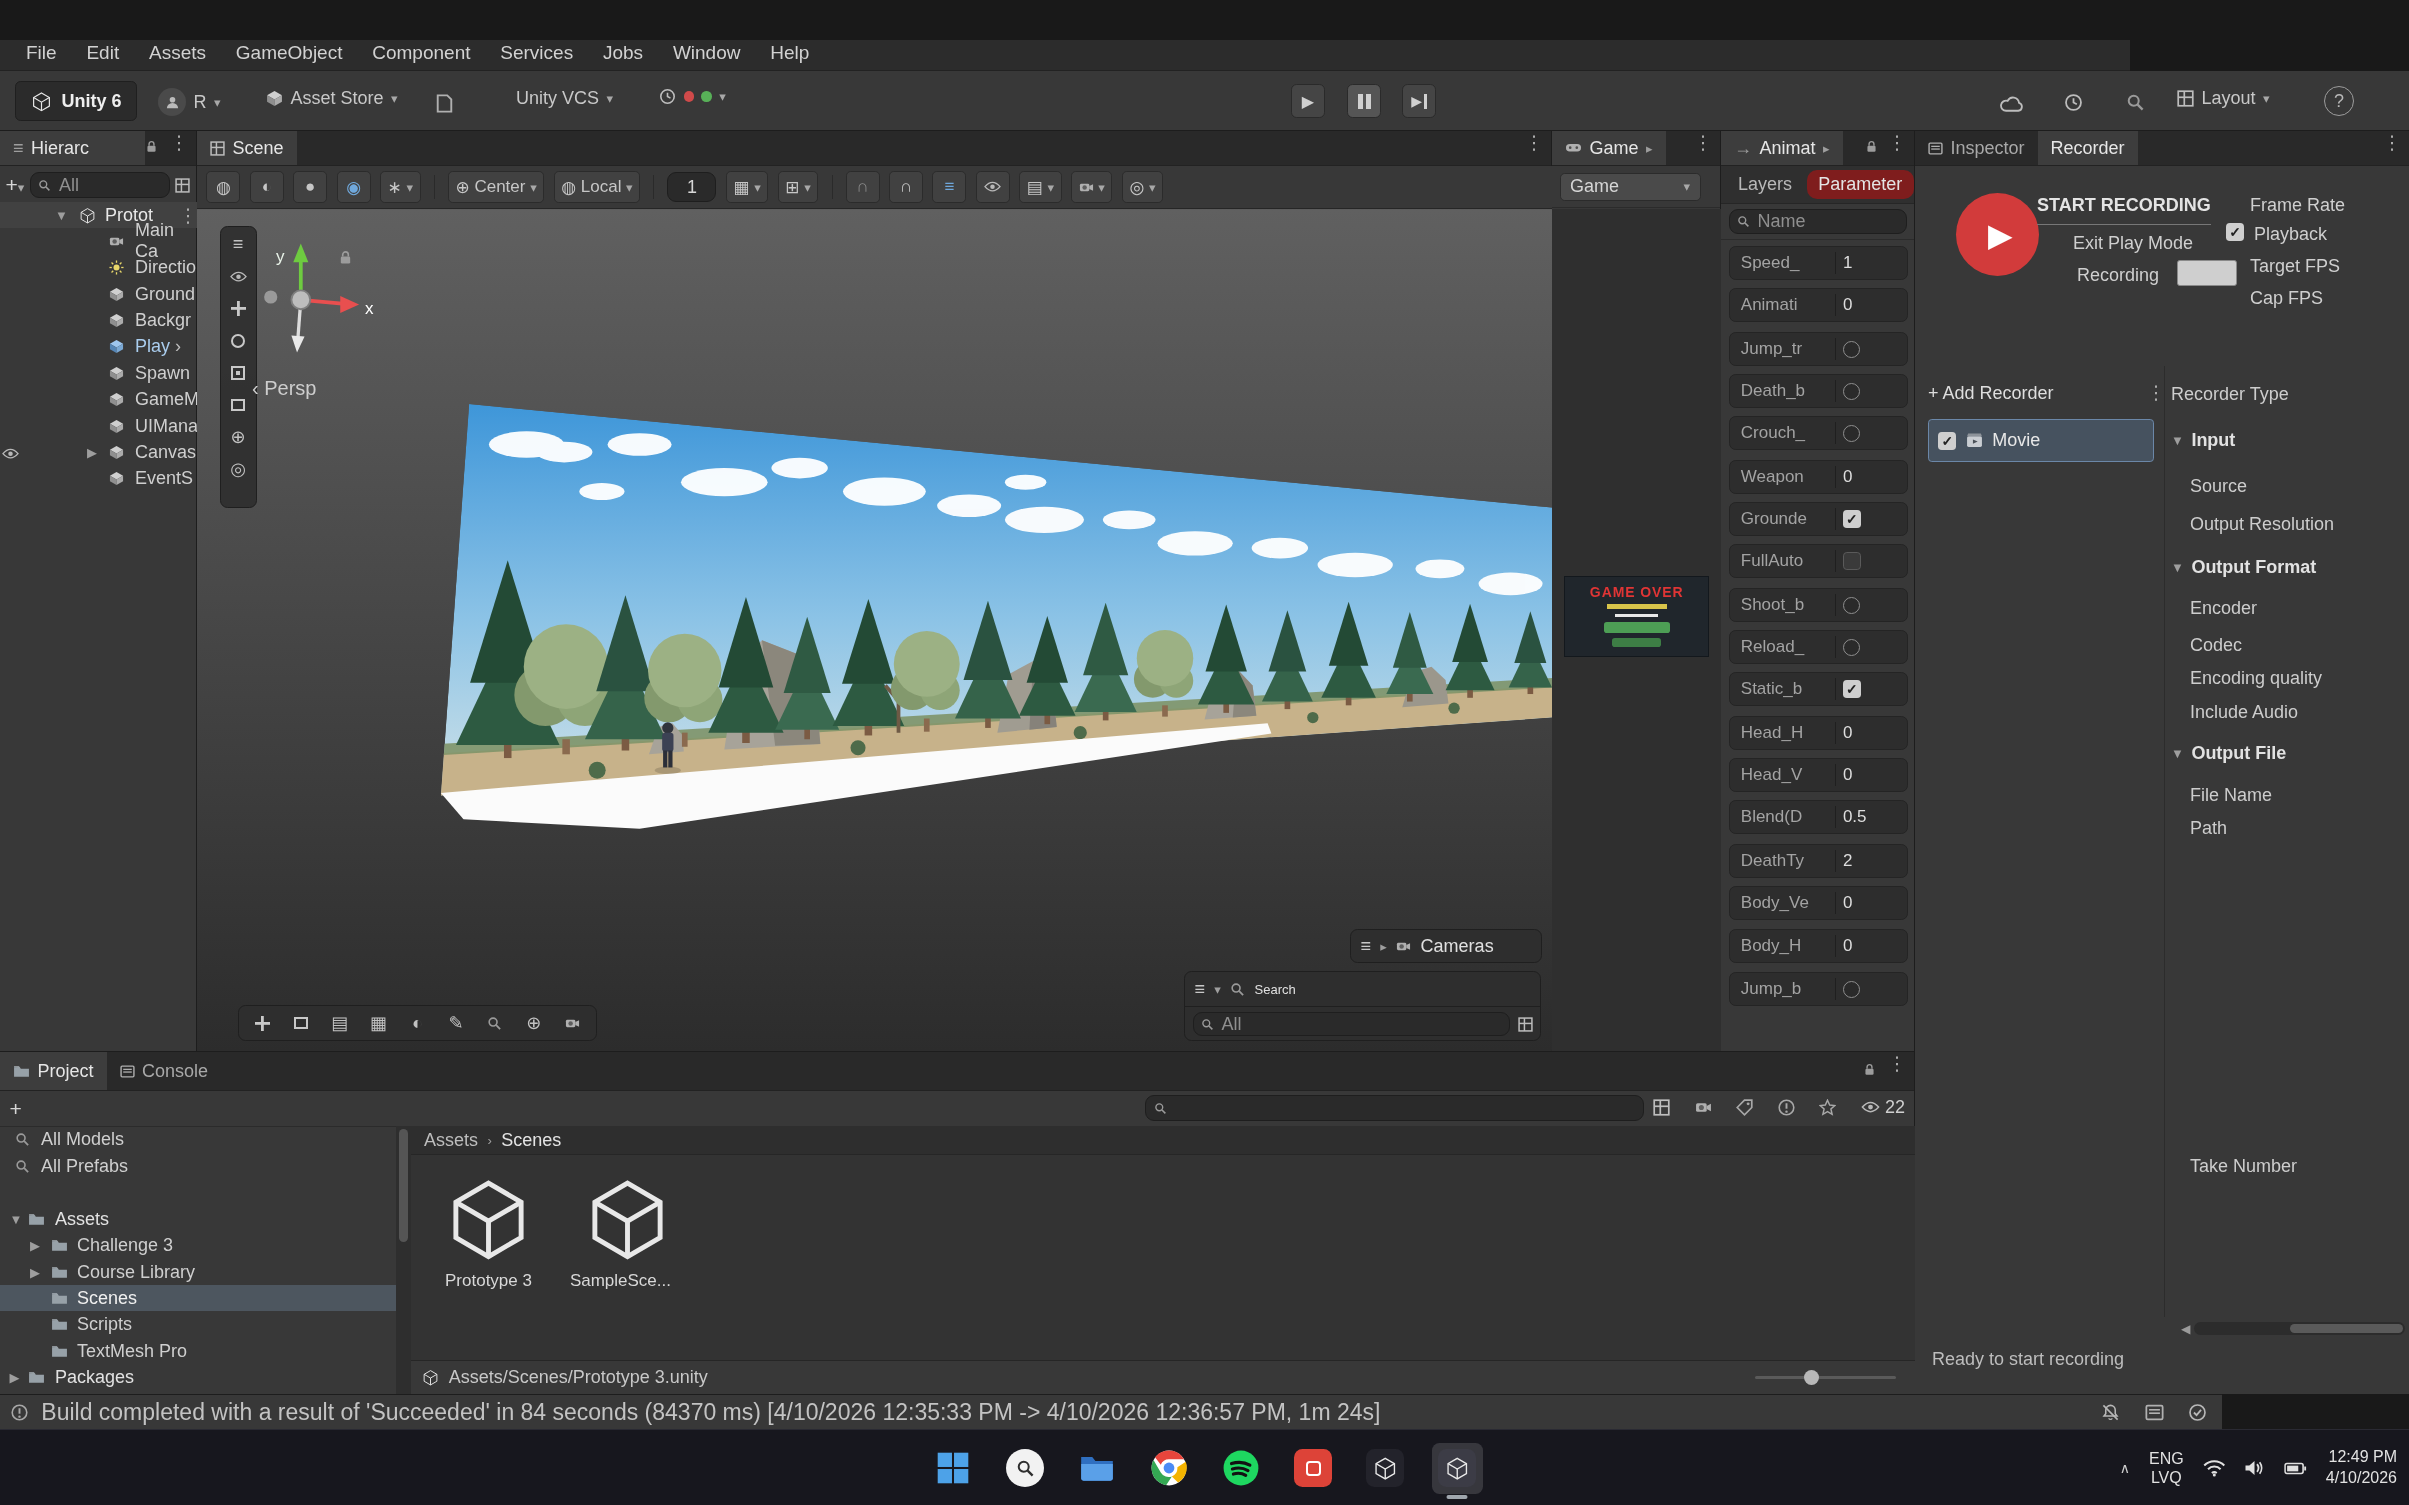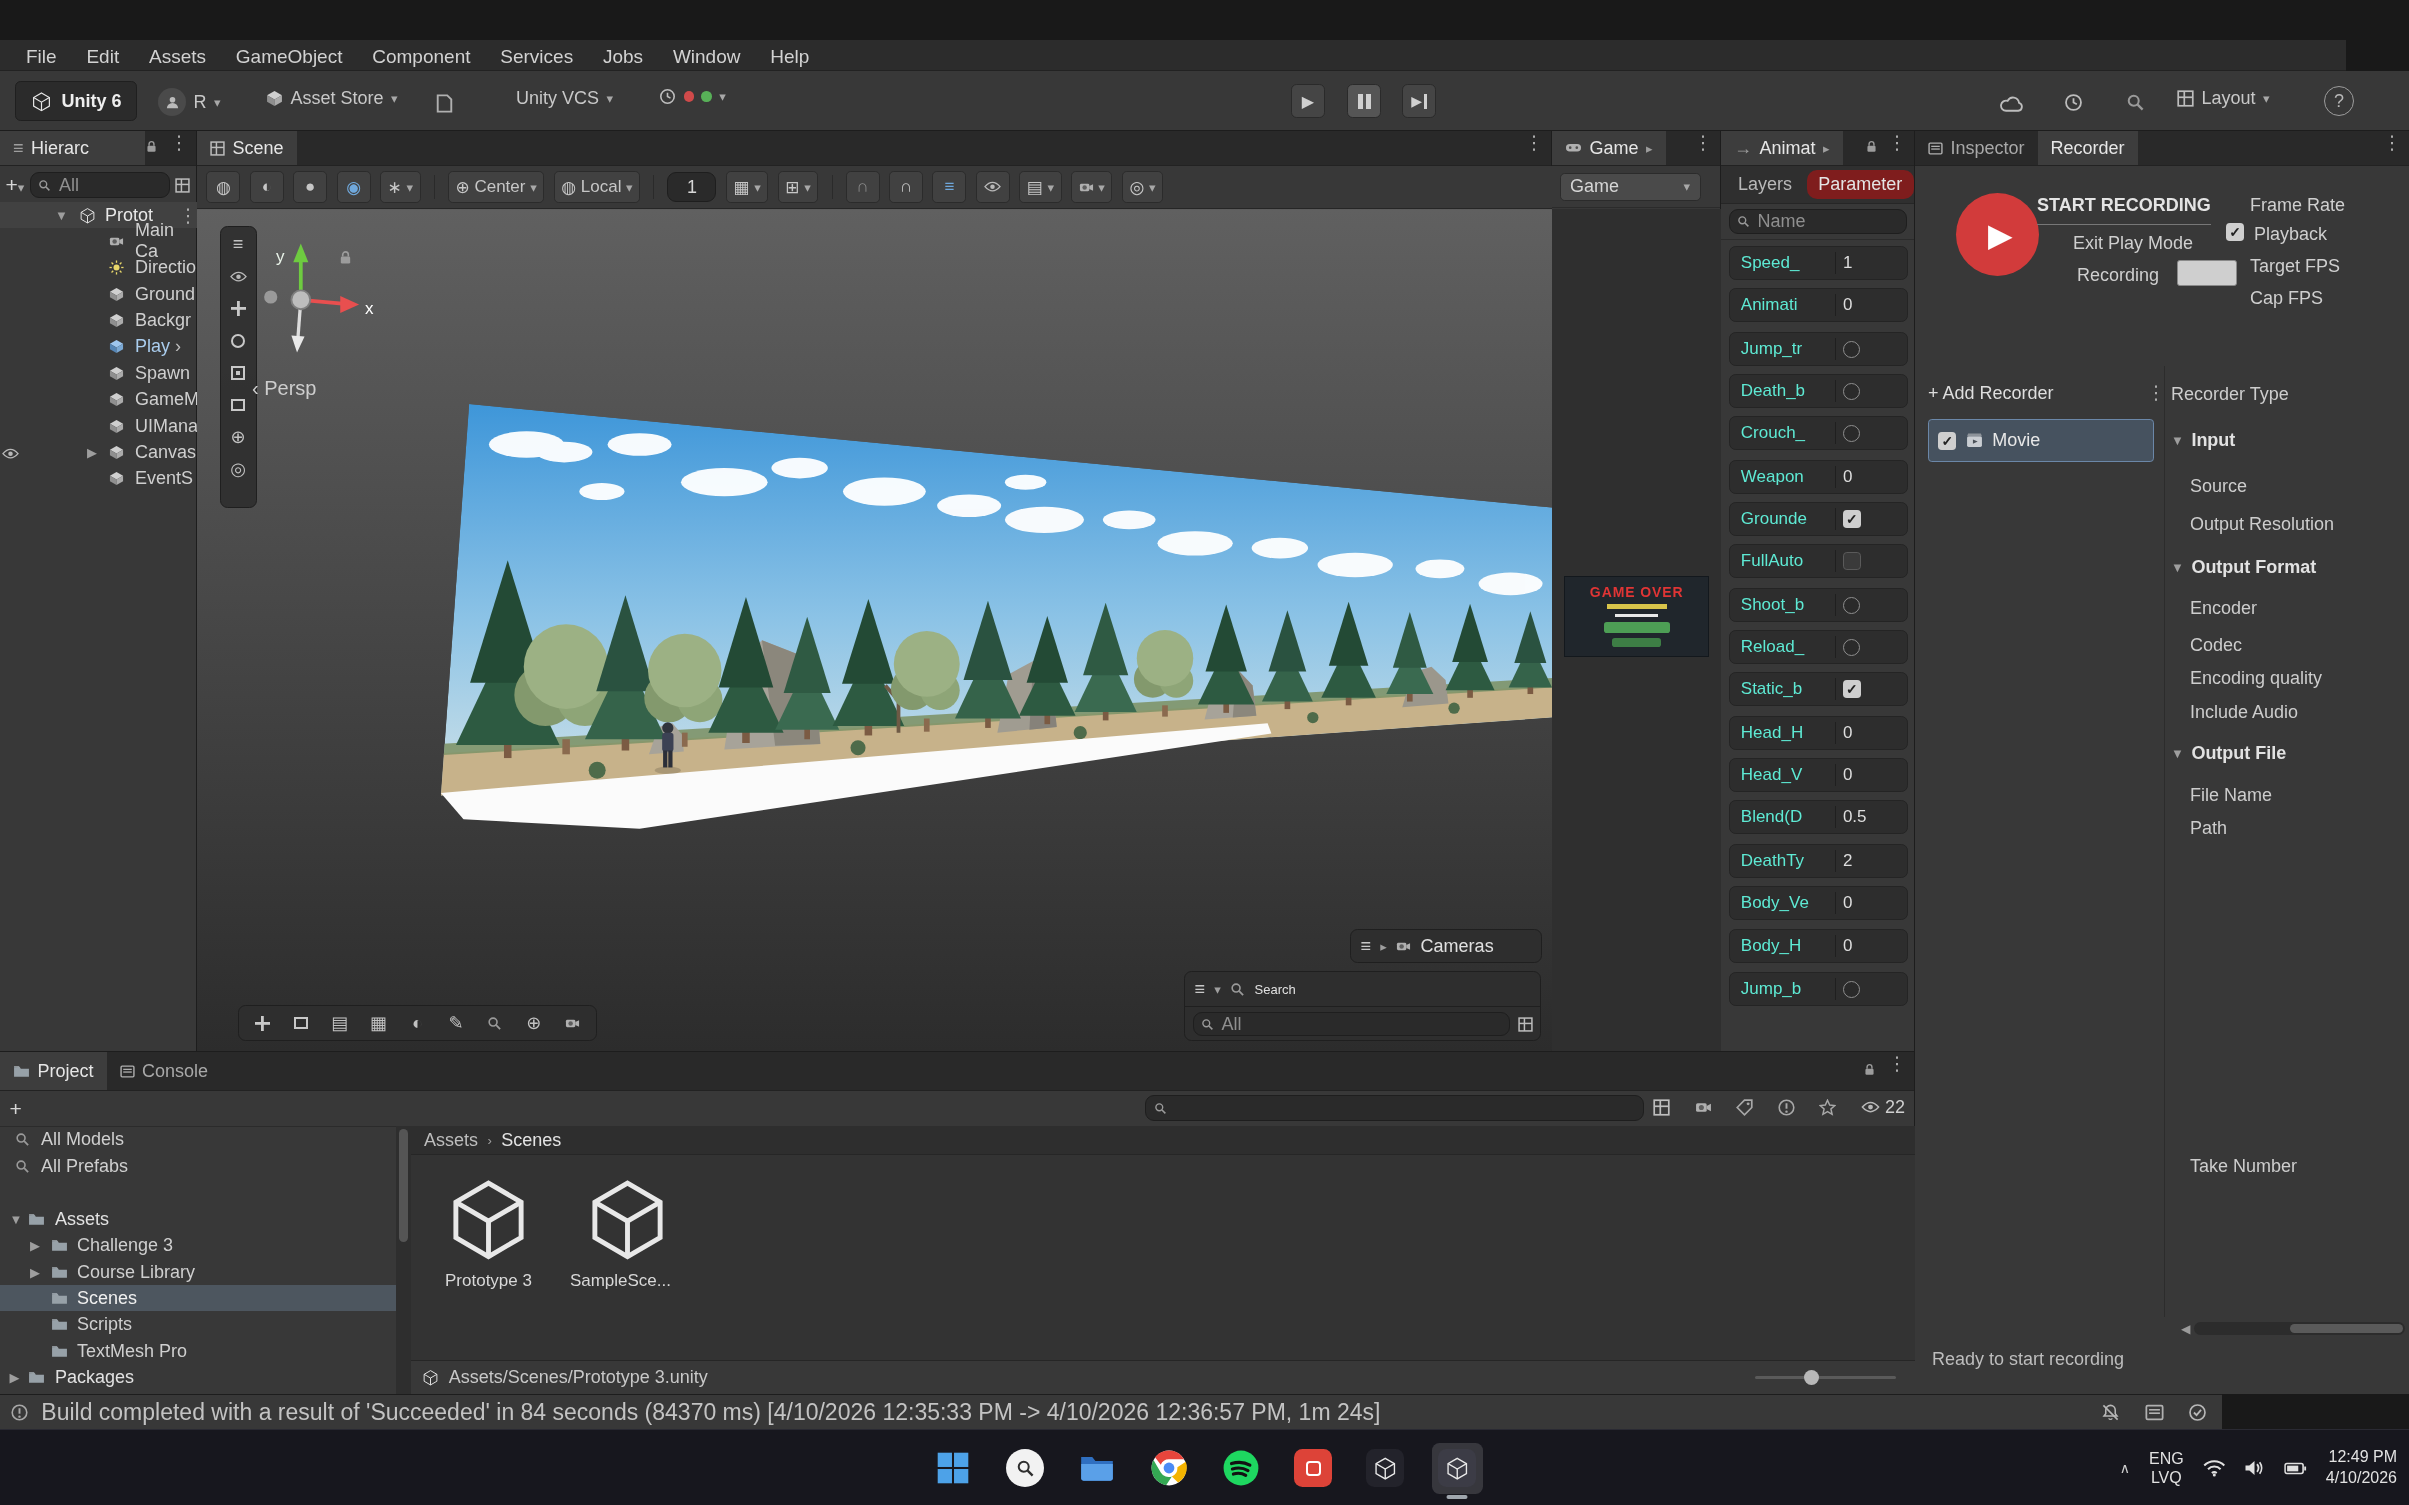--- a/index.html
+++ b/index.html
@@ -8,21 +8,21 @@
   #app{position:relative;width:2410px;height:1506px;background:#191919;color:#cfcfcf;overflow:hidden;font-size:18px}
   .abs{position:absolute}
   .flex{display:flex;align-items:center}
   svg.ic{display:inline-block;vertical-align:middle}
   .s14{width:13px;height:13px}.s16{width:15px;height:15px}.s18{width:17px;height:17px}
   .s20{width:19px;height:19px}.s22{width:21px;height:21px}.s26{width:24.5px;height:24.5px}
 
   
   .titlebar{position:absolute;top:0;left:0;width:2410px;height:40px;background:#1d1d1d;display:flex;align-items:center;color:#c4c4c4;font-size:18px}
   .win-btn{width:60px;height:40px;display:flex;align-items:center;justify-content:center;color:#c8c8c8}
-  .menubar{position:absolute;top:40px;left:0;width:2346px;height:31px;background:#2c2c2c;display:flex;align-items:flex-end;padding-left:13px;gap:3.8px;border-bottom:0.9px solid #222}
+  .menubar{position:absolute;top:40px;left:0;width:2130px;height:31px;background:#2c2c2c;display:flex;align-items:flex-start;padding-left:13px;gap:3.8px;border-bottom:0.9px solid #222}
   .menu-item{padding:1.9px 13px;font-size:19px;color:#d2d2d2;border-radius:3.8px}
   .toolbar{position:absolute;top:71px;left:0;width:2410px;height:60px;background:#383838;border-bottom:1.9px solid #1d1d1d}
   .tb-badge{position:absolute;left:15px;top:10.4px;height:40px;background:#2b2b2b;border:0.9px solid #1f1f1f;border-radius:5.6px;display:flex;align-items:center;gap:9.4px;padding:0 15px;color:#eee;font-weight:bold}
   .tb-group{display:flex;align-items:center;gap:7.5px;color:#c8c8c8}
   .round-btn{width:34px;height:34px;border-radius:5.6px;background:#454545;border:0.9px solid #2a2a2a;display:flex;align-items:center;justify-content:center}
   .caret{font-size:13px;color:#a8a8a8}
   .pause-bars{width:13px;height:15px;background:linear-gradient(90deg,#d0d0d0 0 35%,transparent 35% 65%,#d0d0d0 65%)}
   .step-bar{width:2.8px;height:15px;background:#d0d0d0;margin-left:1.9px}
 
   
@@ -47,21 +47,21 @@
   .overlay{position:absolute;background:#2e2e2ee8;border:0.9px solid #1f1f1f;border-radius:7.5px;color:#c8c8c8}
   .toolstrip-item{width:35px;height:32px;display:flex;align-items:center;justify-content:center;color:#c2c2c2}
   .css-plus{width:15px;height:15px;background:linear-gradient(#c8c8c8 0 0) center/15px 2.8px no-repeat,linear-gradient(#c8c8c8 0 0) center/2.8px 15px no-repeat}
   .css-circle{width:14px;height:14px;border:2.4px solid #c8c8c8;border-radius:50%}
   .css-rect{width:14px;height:12.2px;border:2.4px solid #c8c8c8}
   .css-sqdot{width:14px;height:14px;border:2.4px solid #c8c8c8;position:relative}
   .css-sqdot::after{content:"";position:absolute;inset:2.8px;background:#c8c8c8}
 
   
   .p-row{position:absolute;left:7.5px;width:179px;height:34px;background:#2d2d2d;border:0.9px solid #242424;border-radius:6.6px;display:flex;align-items:center}
-  .p-name{padding-left:11.3px;color:#5eead4;font-size:17px;width:105px;overflow:hidden;white-space:nowrap}
+  .p-name{padding-left:11.3px;color:#a3a3a3;font-size:17px;width:105px;overflow:hidden;white-space:nowrap}
   .p-div{width:0.9px;height:22.6px;background:#1f1f1f;margin-right:7.5px}
   .p-val{color:#dedede;font-size:17px}
   .p-check{width:18px;height:18px;border-radius:3.8px;background:#cfcfcf;color:#222;display:flex;align-items:center;justify-content:center;font-size:14px;font-weight:bold}
   .p-check.off{background:#3a3a3a;border:0.9px solid #5a5a5a;color:transparent}
   .p-radio{width:17px;height:17px;border-radius:50%;border:1.9px solid #8e8e8e;background:#2a2a2a}
 
   
   .rec-label{position:absolute;color:#cfcfcf;font-size:18px;white-space:nowrap}
   .rs-row{position:absolute;left:256px;height:22.6px;display:flex;align-items:center;gap:7.5px;color:#cdcdcd;font-size:18px;white-space:nowrap}
   .rs-bold{color:#e2e2e2;font-weight:bold}

